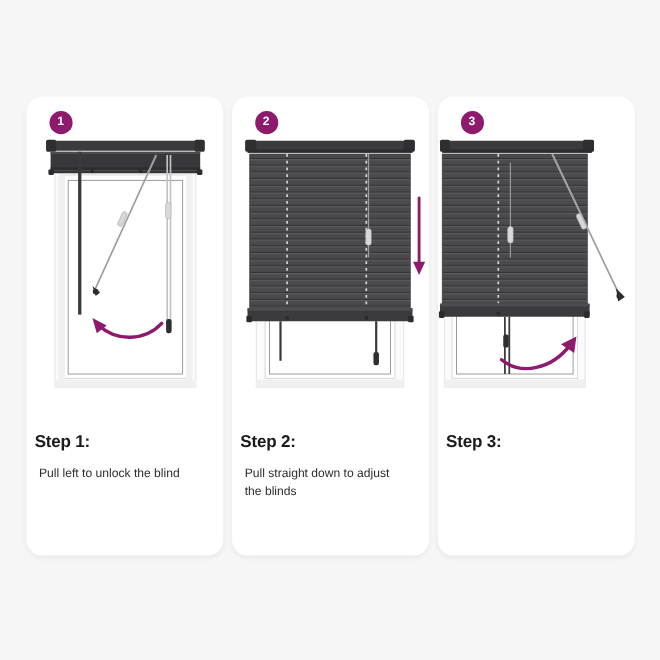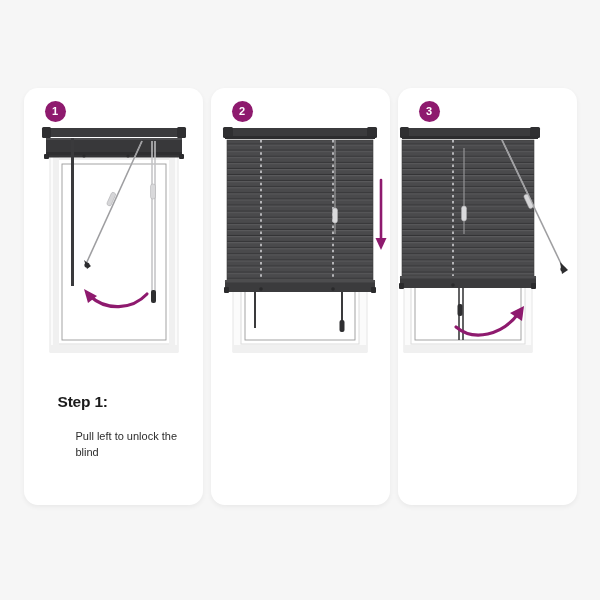--- a/index.html
+++ b/index.html
@@ -59,36 +59,36 @@
     position: absolute;
     left: 0;
     top: 26px;
     width: 179px;
     height: 268px;
   }
   .scene svg { display: block; }
 
   .text-block {
     position: absolute;
-    left: 34px;
+    left: 8px;
     top: 305px;
     width: 150px;
   }
   .step-title {
     font-size: 15.5px;
     font-weight: bold;
     color: #1b1b1b;
     margin: 0 0 13px 0;
     letter-spacing: -0.2px;
   }
   .step-desc {
     font-size: 11px;
     color: #2d2d2d;
     line-height: 1.42;
-    margin: 18px;
+    margin: 4px;
   }
 </style>
 </head>
 <body>
 
 <div class="board">
   <div class="cards">
 
     <div class="card">
       <div class="badge">1</div>
@@ -199,20 +199,24 @@
             <rect x="128.5" y="206" width="5" height="12" rx="2" fill="#2f2f31"></rect>
           </g>
 
           <g>
             <line x1="170" y1="66" x2="170" y2="127" stroke="#8e1a6e" stroke-width="2.6" stroke-linecap="round"></line>
             <path d="M164.5 124 L175.5 124 L170 136 Z" fill="#8e1a6e"></path>
           </g>
         </svg>
       </div>
 
+      <div class="text-block">
+        <p class="step-title">Step 2:</p>
+        <p class="step-desc">Pull straight down to adjust the blinds</p>
+      </div>
     </div>
 
     <div class="card">
       <div class="badge">3</div>
 
       <div class="scene">
         <svg width="179" height="268" viewBox="0 0 179 268" xmlns="http://www.w3.org/2000/svg">
           <defs>
             <pattern id="slats3" x="0" y="0" width="10" height="6.1" patternUnits="userSpaceOnUse">
               <rect x="0" y="0" width="10" height="6.1" fill="#4a4a4c"></rect>
@@ -263,17 +267,18 @@
           </g>
 
           <g>
             <path d="M58 213 C76 228 104 221 120 200" fill="none" stroke="#8e1a6e" stroke-width="3.1" stroke-linecap="round"></path>
             <path d="M126 192 L124 207 L112 199 Z" fill="#8e1a6e"></path>
           </g>
         </svg>
       </div>
 
       <div class="text-block">
+        <p class="step-title">Step 3:</p>
       </div>
     </div>
 
   </div>
 </div>
 
 </body></html>

